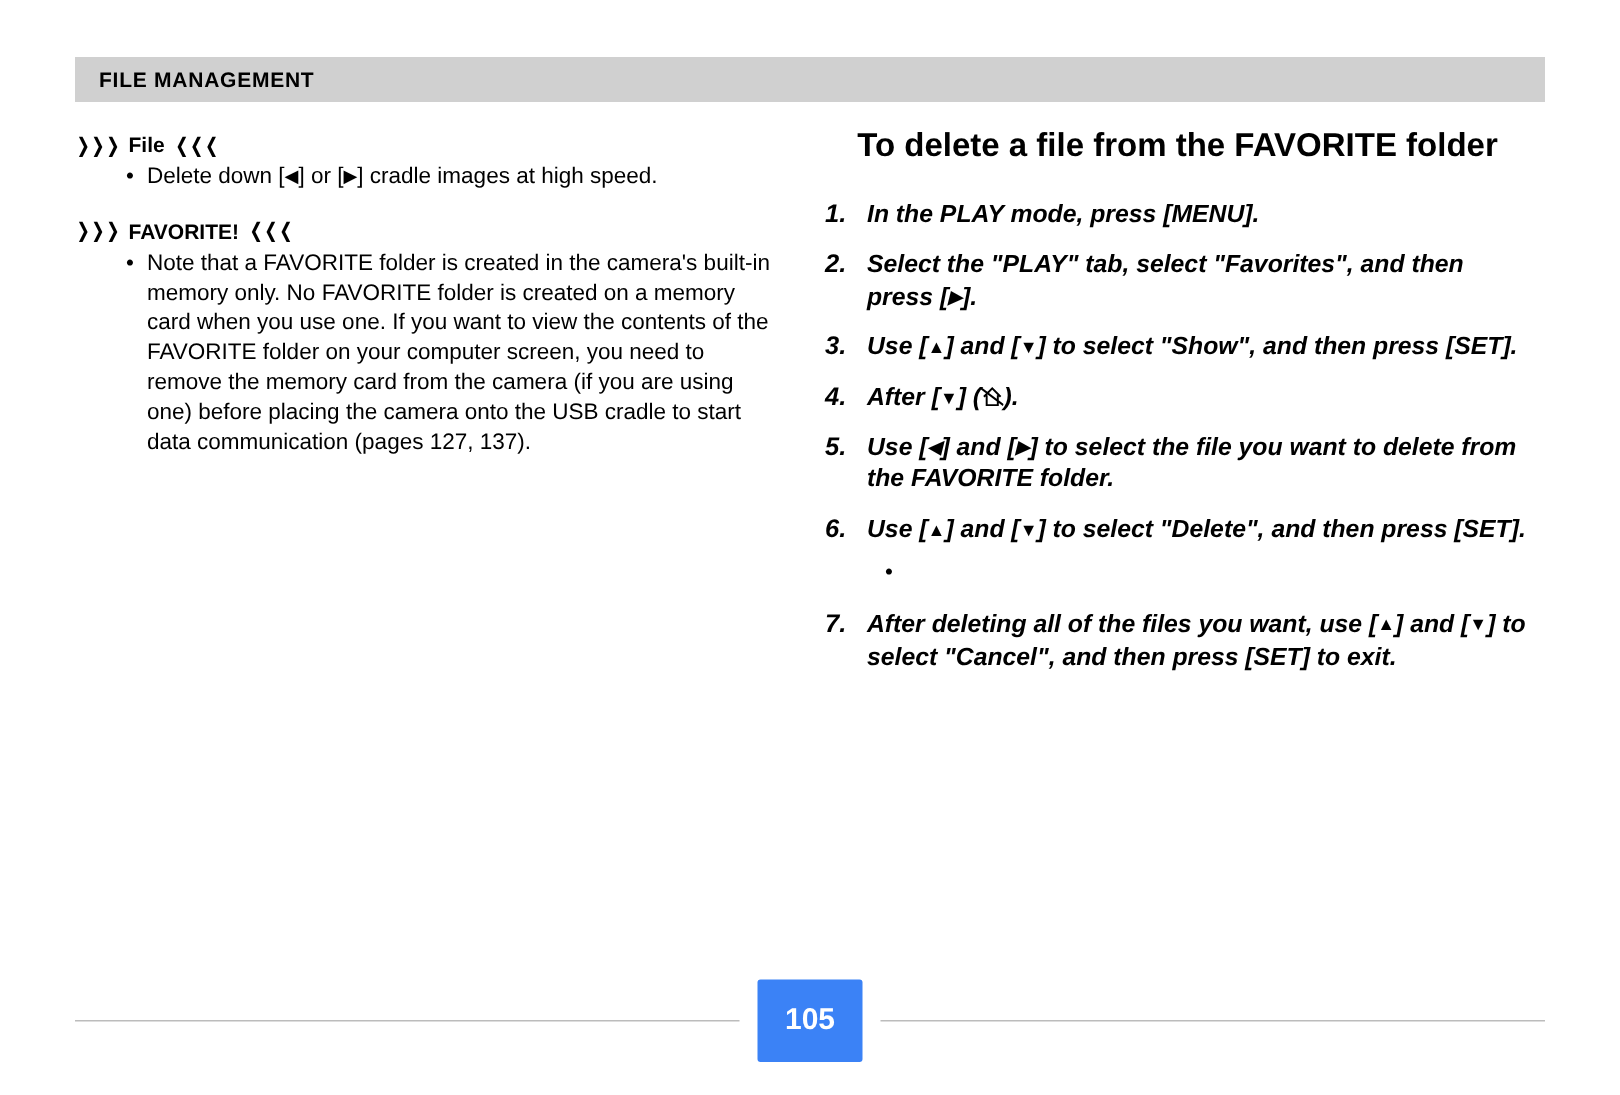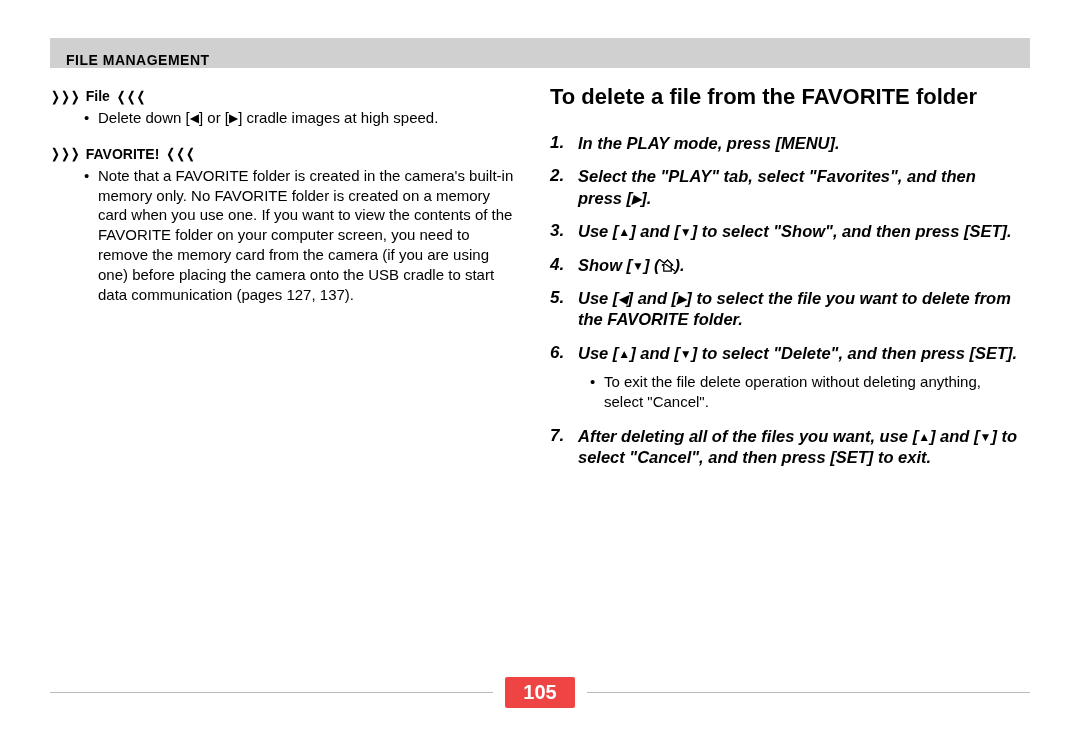--- a/index.html
+++ b/index.html
@@ -1,37 +1,37 @@
 <!DOCTYPE html>
 <html><head>
 <meta charset="utf-8">
 <style>
   * { box-sizing: border-box; margin: 0; padding: 0; }
   html, body { width: 1080px; height: 730px; background: #fff; font-family: Arial, Helvetica, sans-serif; color: #000; }
   .page { position: relative; width: 1080px; height: 730px; padding: 38px 50px 20px 50px; }
-  .header-bar { background: #d0d0d0; height: 30px; display: flex; align-items: flex-end; padding-left: 16px; margin-bottom: 16px; }
+  .header-bar { background: #d0d0d0; height: 30px; display: flex; align-items: center; padding-left: 16px; margin-bottom: 16px; }
   .header-text { font-weight: bold; font-size: 14px; text-transform: uppercase; letter-spacing: 0.5px; }
   .columns { display: flex; gap: 30px; }
   .col { width: 470px; }
   .note-head, .imp-head { font-weight: bold; font-size: 14px; margin-top: 4px; margin-bottom: 4px; display: flex; align-items: center; gap: 6px; }
   .marker-l, .marker-r { font-family: inherit; font-size: 13px; letter-spacing: -1px; }
   .bullet-block { padding-left: 34px; font-size: 15px; line-height: 1.32; margin-bottom: 18px; }
   .bullet-row { display: flex; }
   .bullet-dot { width: 14px; flex-shrink: 0; }
   .bullet-text { flex: 1; }
   .tri { display: inline-block; font-size: 12px; vertical-align: 1px; }
-  .section-title { font-size: 22px; font-weight: bold; line-height: 1.22; margin-bottom: 22px; }
+  .section-title { font-size: 22px; font-weight: bold; line-height: 1.22; margin-bottom: 22px; text-align: center; }
   .steps { list-style: none; counter-reset: step; }
   .steps li { display: flex; margin-bottom: 12px; }
   .step-num { font-size: 17px; font-style: italic; font-weight: bold; width: 28px; flex-shrink: 0; }
   .step-text { font-size: 16.5px; font-weight: bold; line-height: 1.3; flex: 1; font-style: italic; }
   .sub-bullet { padding-left: 40px; font-size: 15px; line-height: 1.32; margin-top: -4px; margin-bottom: 14px; display: flex; }
   .footer { position: absolute; bottom: 22px; left: 0; right: 0; display: flex; align-items: center; padding: 0 50px; gap: 12px; }
   .foot-line { flex: 1; height: 1px; background: #bcbcbc; }
-  .foot-num { background: #ef4444; color: #fff; font-weight: bold; font-size: 20px; padding: 4px 18px; border-radius: 2px; }
+  .foot-num { background: #3b82f6; color: #fff; font-weight: bold; font-size: 20px; padding: 16px 18px; border-radius: 2px; }
   .house-icon { display: inline-block; width: 15px; height: 13px; vertical-align: -1px; }
 </style>
 </head>
 <body>
 
 <div class="page">
 
   <div class="header-bar">
     <span class="header-text">File Management</span>
   </div>
@@ -87,21 +87,21 @@
         <li>
           <span class="step-num">3.</span>
           <span class="step-text">
             <span>Use [</span><span class="tri">▲</span><span>] and [</span><span class="tri">▼</span><span>] to select "Show", and then press [SET].</span>
           </span>
         </li>
 
         <li>
           <span class="step-num">4.</span>
           <span class="step-text">
-            <span>Show [</span><span class="tri">▼</span><span>] (</span><svg class="house-icon" viewBox="0 0 16 14">
+            <span>After [</span><span class="tri">▼</span><span>] (</span><svg class="house-icon" viewBox="0 0 16 14">
                 <path d="M2 7 L8 1 L14 7 M4 6 V13 H12 V6 M0 1 L16 13" stroke="#000" stroke-width="1.4" fill="none"></path>
               </svg><span>).</span>
           </span>
         </li>
 
         <li>
           <span class="step-num">5.</span>
           <span class="step-text">
             <span>Use [</span><span class="tri">◀</span><span>] and [</span><span class="tri">▶</span><span>] to select the file you want to delete from the FAVORITE folder.</span>
           </span>
@@ -109,21 +109,20 @@
 
         <li>
           <span class="step-num">6.</span>
           <span class="step-text">
             <span>Use [</span><span class="tri">▲</span><span>] and [</span><span class="tri">▼</span><span>] to select "Delete", and then press [SET].</span>
           </span>
         </li>
 
         <div class="sub-bullet">
           <span class="bullet-dot">•</span>
-          <span>To exit the file delete operation without deleting anything, select "Cancel".</span>
         </div>
 
         <li>
           <span class="step-num">7.</span>
           <span class="step-text">
             <span>After deleting all of the files you want, use [</span><span class="tri">▲</span><span>] and [</span><span class="tri">▼</span><span>] to select "Cancel", and then press [SET] to exit.</span>
           </span>
         </li>
 
       </ol>

